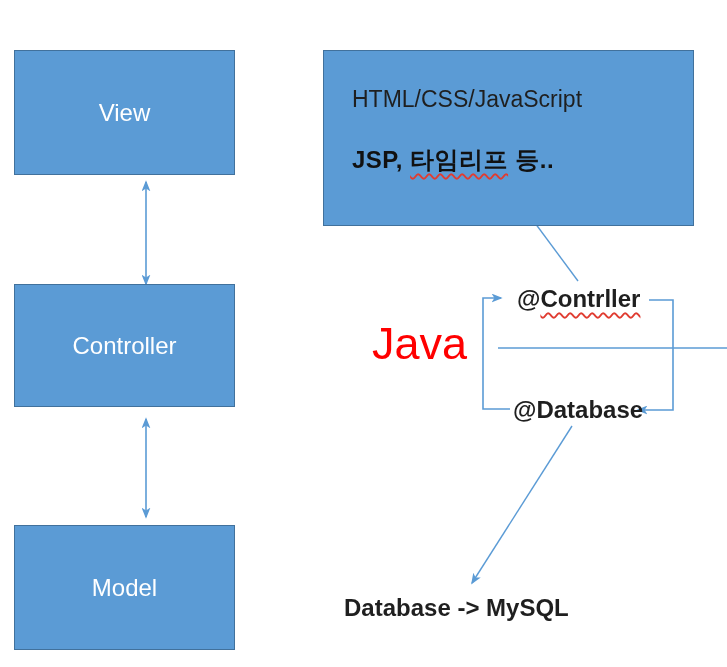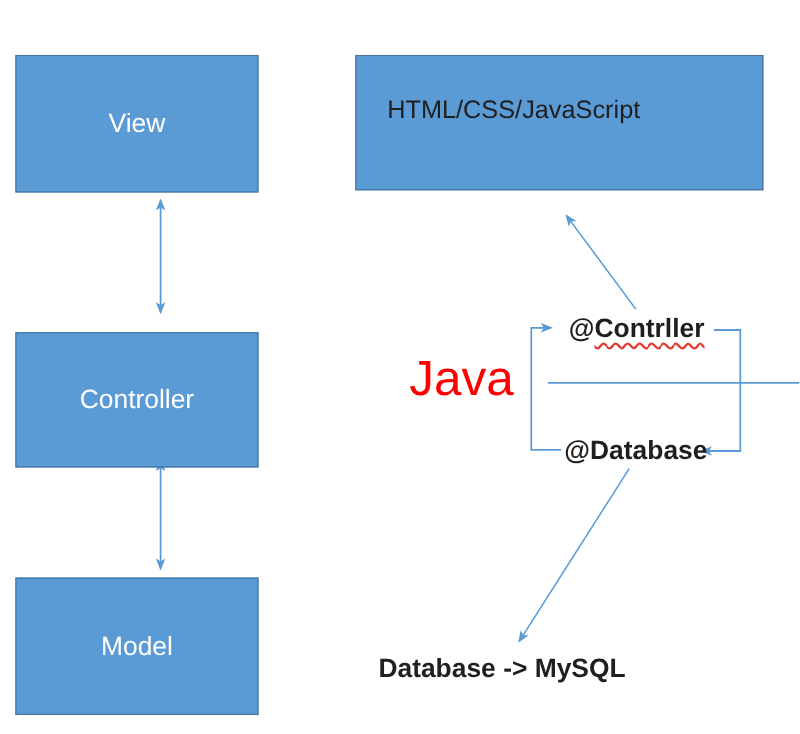--- a/index.html
+++ b/index.html
@@ -28,35 +28,35 @@
     background: #5b9bd5;
     border: 1px solid #41719c;
     display: flex;
     align-items: center;
     justify-content: center;
     color: #ffffff;
     font-size: 24px;
     font-weight: 400;
   }
   #box-view       { top: 50px;  height: 125px; }
-  #box-controller { top: 302px; height: 123px; }
+  #box-controller { top: 284px; height: 123px; }
   #box-model      { top: 525px; height: 125px; }
 
   #template-title {
     position: absolute;
     left: 420px; top: 12px;
     font-size: 26px;
     color: #1a1a1a;
     margin-top: 45px;
   }
 
   #template-box {
     position: absolute;
     left: 323px; top: 50px;
-    width: 371px; height: 123px;
+    width: 371px; height: 176px;
     background: #5b9bd5;
     border: 1px solid #41719c;
   }
   #template-line1 {
     position: absolute;
     left: 28px; top: 35px;
     font-size: 23px;
     color: #1f1f1f;
   }
   #template-line2 {
@@ -136,20 +136,23 @@
     <span>Controller</span>
   </div>
   <div class="mvc-box" id="box-model">
     <span>Model</span>
   </div>
 
   <div id="template-title">템플릿</div>
 
   <div id="template-box">
     <div id="template-line1">HTML/CSS/JavaScript</div>
+    <div id="template-line2">
+      <span>JSP, </span><span class="squiggle">타임리프</span><span> 등..</span>
+    </div>
   </div>
 
   <div id="java-label">Java</div>
 
   <div class="annotation" id="controller-annotation">
     <span>@</span><span class="squiggle">Contrller</span>
   </div>
 
   <div class="annotation" id="service-annotation">@Database</div>
 

